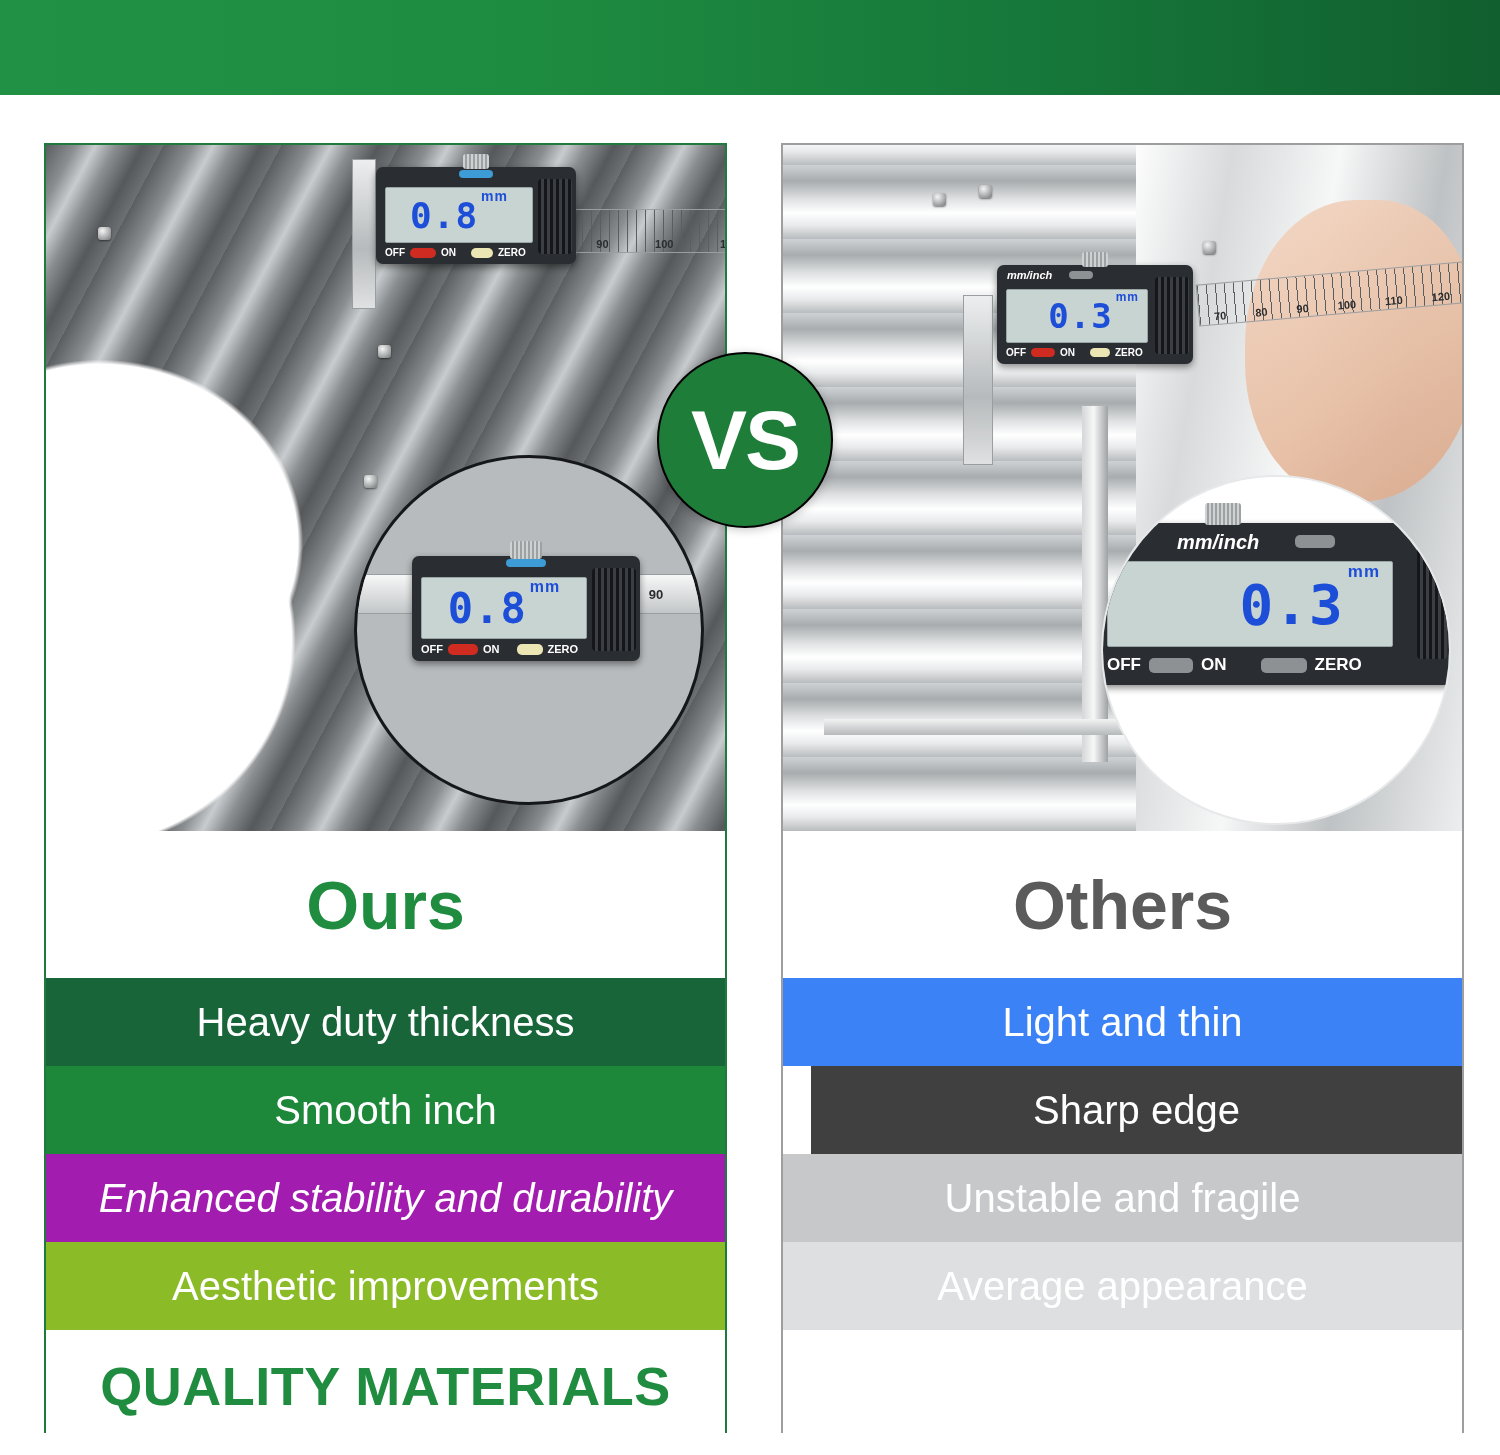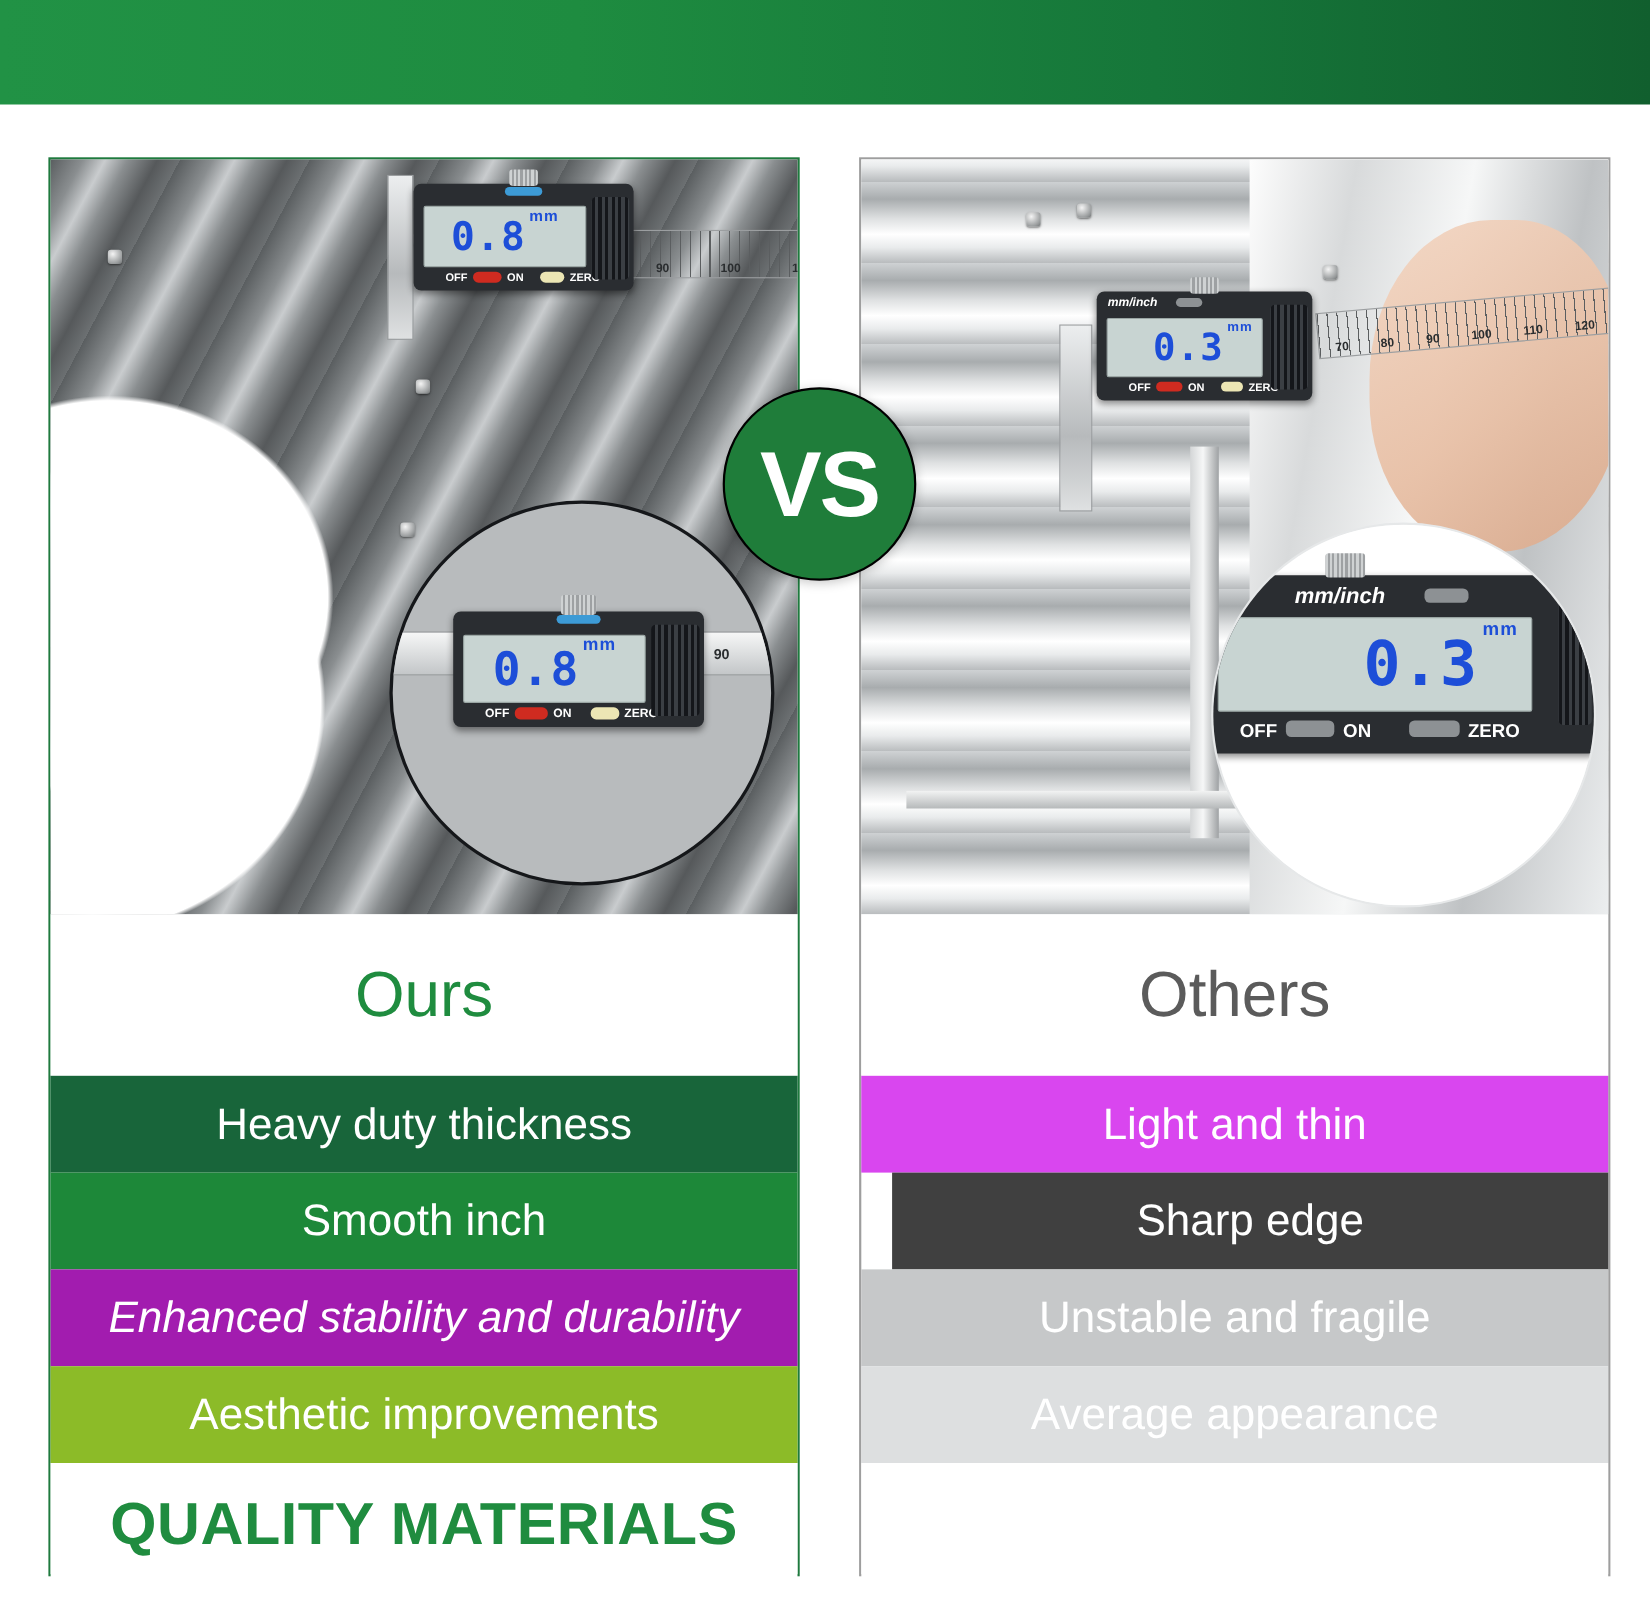--- a/index.html
+++ b/index.html
@@ -81,21 +81,21 @@
     display:flex; flex-direction:column;
   }
   .cal-screen{
     background:#c8d4d2; border:1px solid #9aa6a4; border-radius:2px;
     display:flex; align-items:center; justify-content:center;
     font-family:"DejaVu Sans Mono", monospace; color:#1d4ed8;
     letter-spacing:1px;
   }
   .cal-val{ font-weight:bold; }
   .cal-unit{ font-family:"Liberation Sans",sans-serif; font-weight:bold; align-self:flex-start; }
-  .cal-btns{ display:flex; align-items:flex-start; gap:5px; margin-top:4px;margin-left:20px; }
+  .cal-btns{ display:flex; align-items:center; gap:5px; margin-top:4px; }
   .cal-btns span{ color:#fff; font-weight:bold; font-family:"Liberation Sans",sans-serif; }
   .pill{ border-radius:5px; display:inline-block; }
   .pill.red{ background:#cf2b20; }
   .pill.cream{ background:#ece6b4; }
   .pill.grey{ background:#8d9194; }
   .cal-thumb{
     position:absolute; left:50%; top:-13px; transform:translateX(-50%);
     width:26px; height:15px; border-radius:3px;
     background:repeating-linear-gradient(90deg,#cfd2d3 0 2px,#9ea1a3 2px 4px);
   }
@@ -146,21 +146,21 @@
   .vs-badge span{
     color:#ffffff; font-size:84px; font-weight:bold; letter-spacing:-2px;
     font-family:"Liberation Sans", sans-serif; line-height:1;
   }
 
   
   .heading{
     height:147px; display:flex; align-items:center; justify-content:center;
     background:#ffffff;
   }
-  .heading span{ font-size:58px; font-weight:normal; line-height:1; }
+  .heading span{ font-size:68px; font-weight:bold; line-height:1; }
   .heading.ours span  { color:#1f8c3f; }
   .heading.others span{ color:#5b5b5b; }
 
   
   .rows{ display:flex; flex-direction:column; }
   .row{
     height:88px; display:flex; align-items:center; justify-content:center;
     color:#ffffff; font-size:40px; font-weight:normal; text-align:center;
     padding:0 10px; line-height:1;
   }
@@ -326,21 +326,21 @@
         </div>
       </div>
     </div>
   </div>
 
   <div class="heading others">
     <span>Others</span>
   </div>
 
   <div class="rows">
-    <div class="row" style="background:#d946ef;">
+    <div class="row" style="background:#3b82f6;">
       <span>Light and thin</span>
     </div>
     <div class="row" style="background:#404040;margin-left:28px;">
       <span>Sharp edge</span>
     </div>
     <div class="row" style="background:#c6c8c9;">
       <span>Unstable and fragile</span>
     </div>
     <div class="row" style="background:#dddfe0;">
       <span>Average appearance</span>

